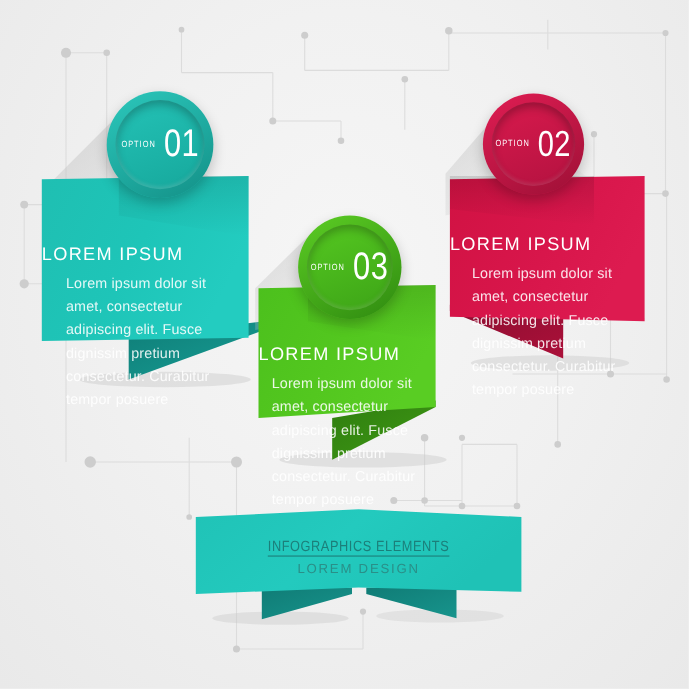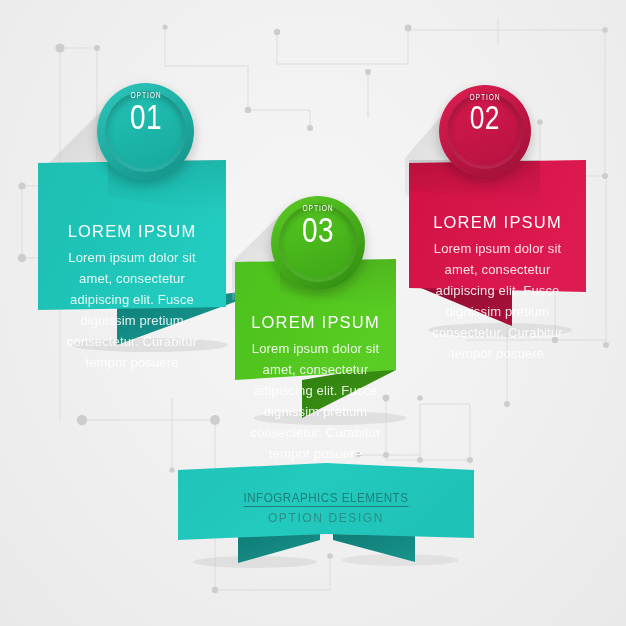--- a/index.html
+++ b/index.html
@@ -34,21 +34,21 @@
     position: absolute;
     pointer-events: none;
   }
   .panel {
     position: absolute;
     left: 0;
     top: 0;
   }
   .card-text {
     position: absolute;
-    text-align: center;
+    text-align: left;
     color: #ffffff;
     pointer-events: none;
   }
   .card-title {
     font-size: 16.5px;
     letter-spacing: 1.2px;
     font-weight: 400;
     margin: 0 0 6px 0;
     color: #ffffff;
   }
@@ -66,23 +66,23 @@
     border-radius: 50%;
     display: flex;
     flex-direction: column;
     align-items: center;
     justify-content: center;
   }
   .badge-inner {
     position: absolute;
     border-radius: 50%;
     display: flex;
-    flex-direction: column;
+    flex-direction: row;
     align-items: center;
-    justify-content: flex-start;
+    justify-content: center;
   }
   .badge-option {
     font-size: 8.2px;
     letter-spacing: 1.1px;
     color: #ffffff;
     transform: scaleX(0.82);
     font-weight: 400;
     margin-bottom: 1px;
   }
   .badge-num {
@@ -377,17 +377,17 @@
 
       <path d="M415 535 L415 562 L333 540 L333 534 Z" fill="url(#gbf)"></path>
 
       <path d="M178 470 L326 463 L474 470 L474 538 L326 534 L178 540 Z" fill="url(#gb)"></path>
     </svg>
 
     <div class="banner-text" style="left:178px; top:488px; width:296px;">
       <div>
         <span class="banner-main">INFOGRAPHICS ELEMENTS</span>
       </div>
-      <div class="banner-sub">OPTION DESIGN</div>
+      <div class="banner-sub">LOREM DESIGN</div>
     </div>
   </div>
 
 </div>
 
 </body></html>

